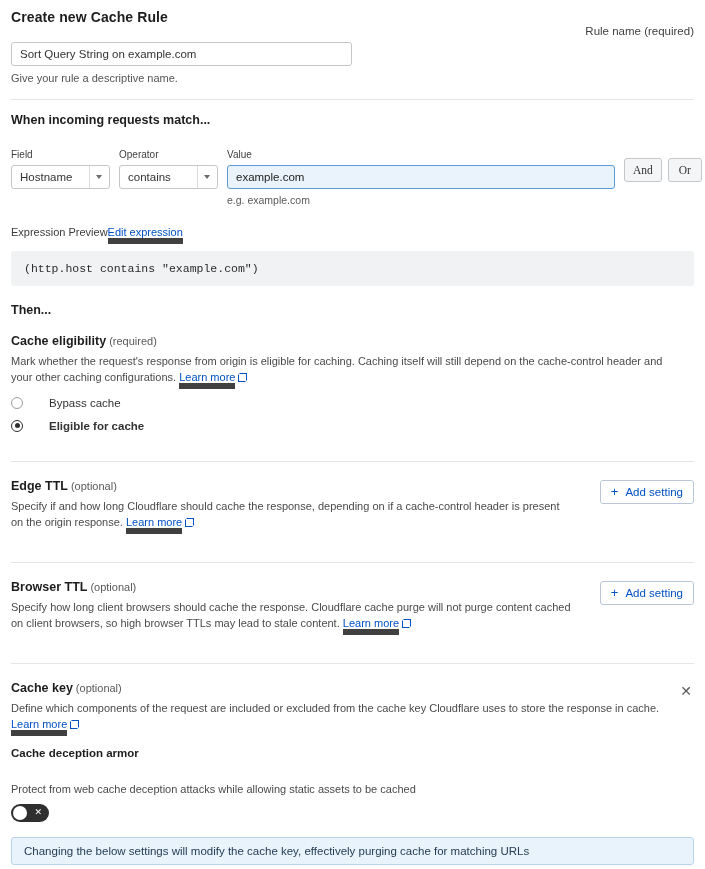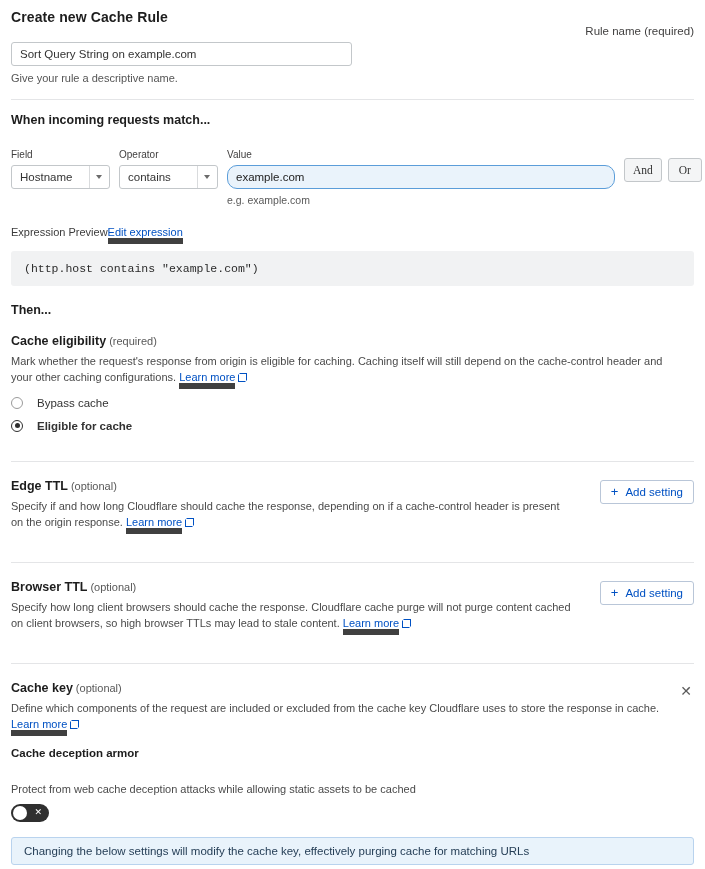--- a/index.html
+++ b/index.html
@@ -102,21 +102,21 @@
     border-left: 3.5px solid transparent;
     border-right: 3.5px solid transparent;
     border-top: 4px solid #6b6b6b;
   }
   .field-select { width: 99px; }
   .operator-select { width: 99px; }
   .value-input {
     width: 388px;
     height: 24px;
     border: 1px solid #5b9dd9;
-    border-radius: 10px;
+    border-radius: 3px;
     background: #eaf3fb;
     font-size: 11.5px;
     color: #222;
     padding: 0 8px;
     outline: none;
     font-family: "Liberation Sans", sans-serif;
   }
   .btn-plain {
     height: 24px;
     min-width: 34px;
@@ -211,21 +211,21 @@
     right: 0; top: 0;
     width: 6px; height: 6px;
     border: 1px solid #0051c3;
     border-bottom-color: transparent;
     border-left-color: transparent;
   }
   .radio-row {
     display: flex;
     align-items: center;
     margin-top: 11px;
-    gap: 14px;
+    gap: 26px;
   }
   .radio {
     width: 12px; height: 12px;
     border-radius: 50%;
     border: 1px solid #9b9b9b;
     background: #fff;
     flex: none;
     position: relative;
   }
   .radio.checked {

